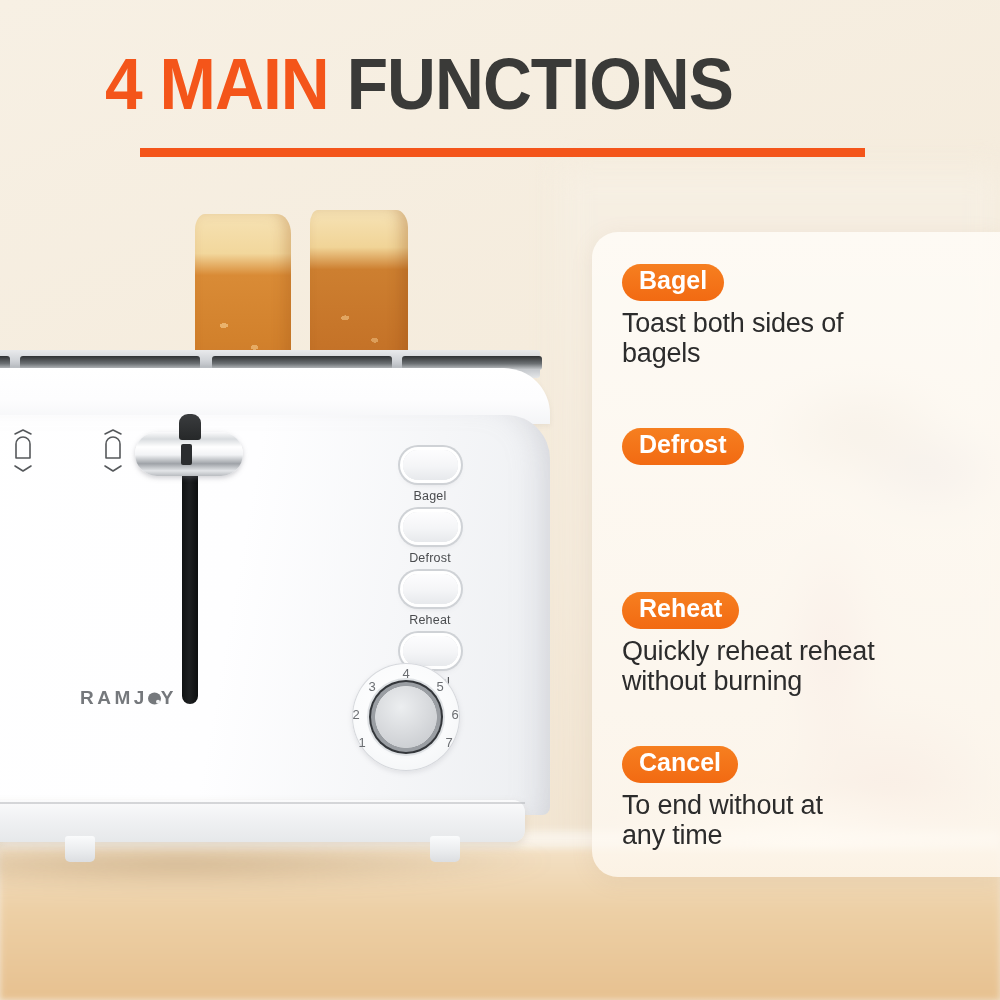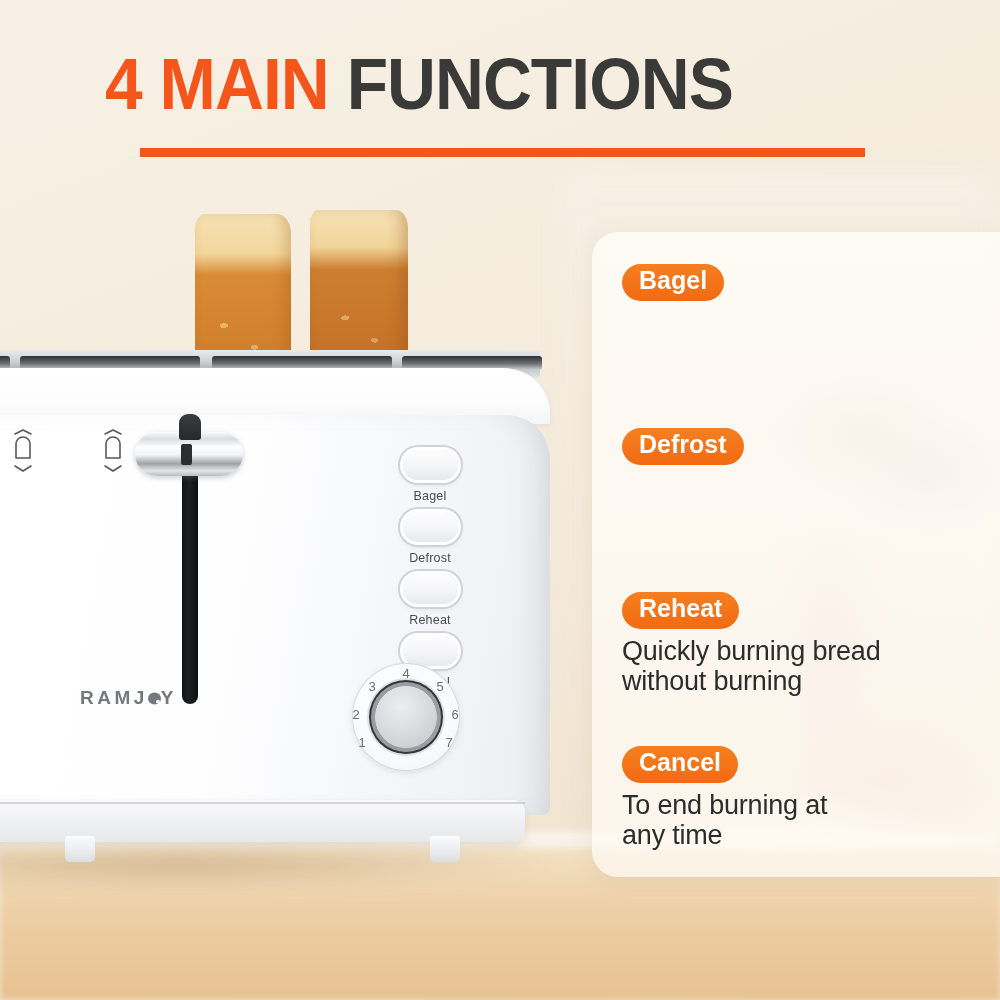--- a/index.html
+++ b/index.html
@@ -341,31 +341,33 @@
 
   <div class="logo">
     <span>RAMJ</span><span class="o-dot"></span><span>Y</span>
   </div>
 </div>
 
 <div class="panel">
 
   <div class="feature" style="top:32px;">
     <span class="badge">Bagel</span>
+    <div class="feature-desc">Toast both sides of
+bagels</div>
   </div>
 
   <div class="feature" style="top:196px;">
     <span class="badge">Defrost</span>
   </div>
 
   <div class="feature" style="top:360px;">
     <span class="badge">Reheat</span>
-    <div class="feature-desc">Quickly burning bread
+    <div class="feature-desc">Quickly reheat reheat
 without burning</div>
   </div>
 
   <div class="feature" style="top:514px;">
     <span class="badge">Cancel</span>
-    <div class="feature-desc">To end burning at
+    <div class="feature-desc">To end without at
 any time</div>
   </div>
 
 </div>
 
 </body></html>

